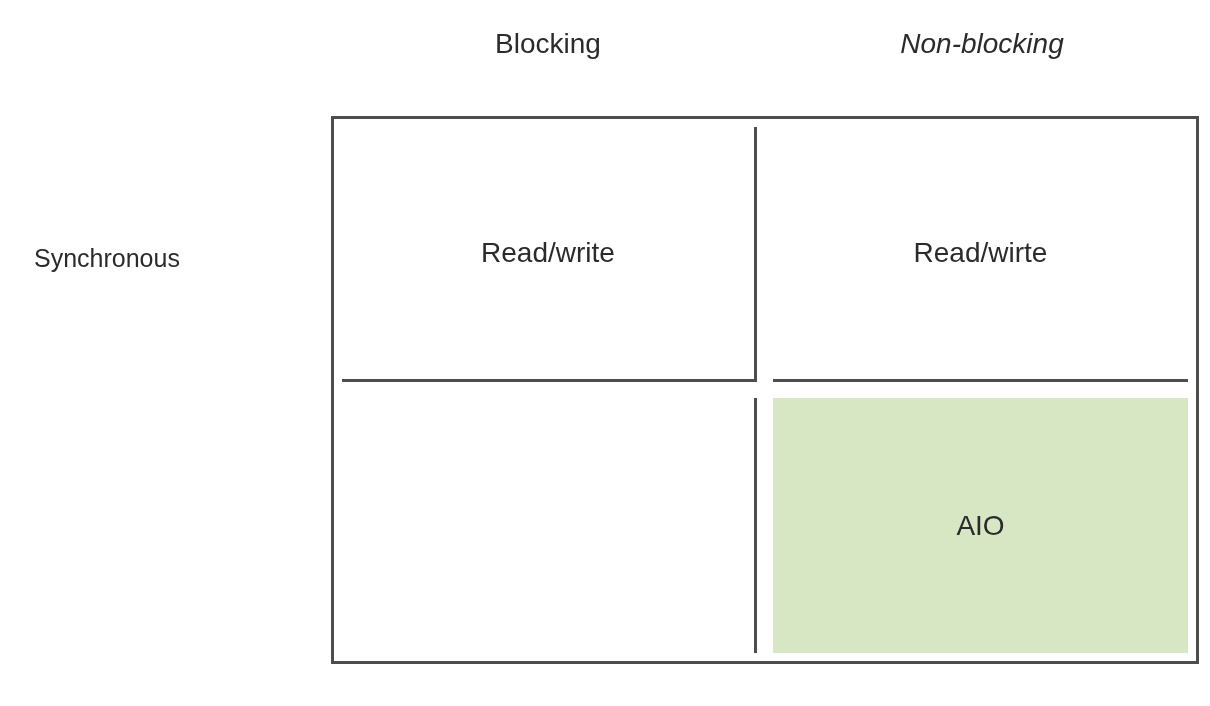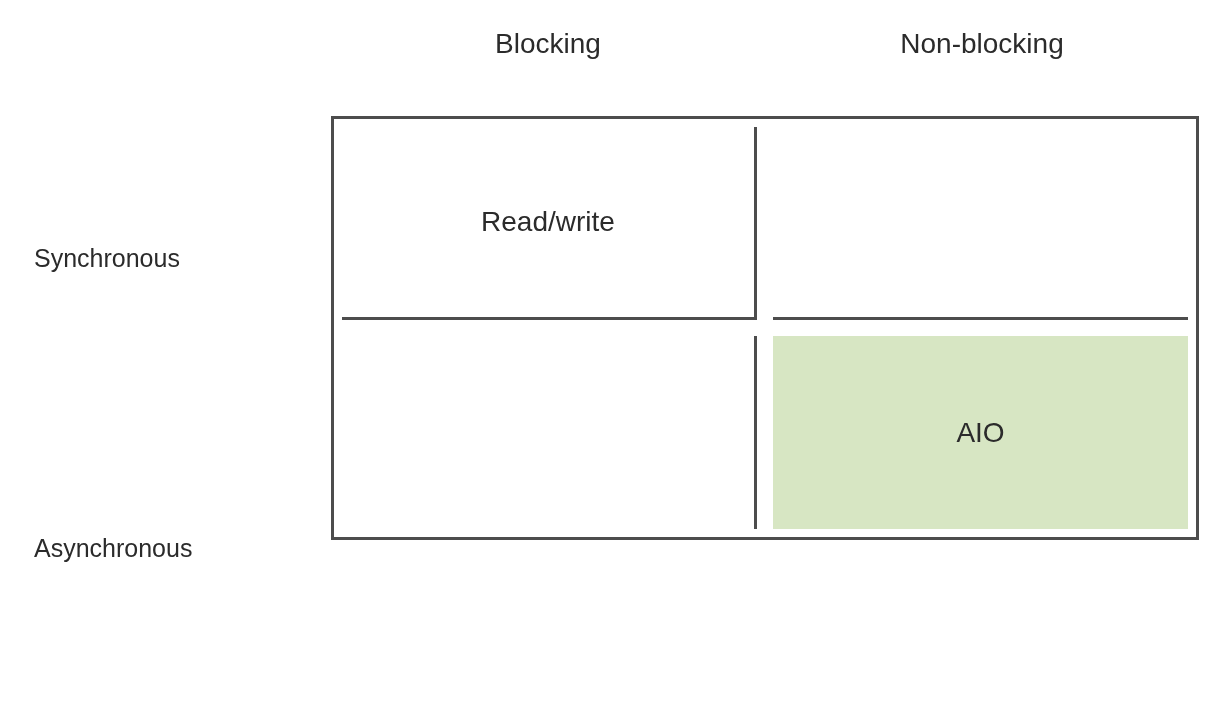--- a/index.html
+++ b/index.html
@@ -28,37 +28,37 @@
   }
 
   .col-header {
     position: absolute;
     top: 12px;
     font-size: 28px;
     text-align: center;
     white-space: nowrap;
   }
   .col-header.blocking { left: 318px; width: 428px; }
-  .col-header.non-blocking { left: 749px; width: 434px; }
+  .col-header.non-blocking { left: 749px; width: 434px; font-style: italic; }
 
   .row-header {
     position: absolute;
     left: 18px;
     font-size: 25px;
     white-space: nowrap;
   }
   .row-header.synchronous { top: 228px; }
   .row-header.asynchronous { top: 518px; }
 
   .grid {
     position: absolute;
     left: 315px;
     top: 100px;
     width: 868px;
-    height: 424px;
+    height: 548px;
     border: 3px solid var(--border-color);
     display: grid;
     grid-template-columns: 1fr 1fr;
     grid-template-rows: 1fr 1fr;
     background: var(--bg-color);
   }
 
   .cell {
     display: flex;
     flex-direction: column;
@@ -76,29 +76,29 @@
 <body>
 
 <div class="canvas">
 
   <div class="col-header blocking">Blocking</div>
 
   <div class="col-header non-blocking">Non-blocking</div>
 
   <div class="row-header synchronous">Synchronous</div>
 
-  <div class="row-header asynchronous">Asynchronous</div>
 
   <div class="grid">
 
     <div class="cell col-1 row-1">
       <div>Read/write</div>
     </div>
 
     <div class="cell col-2 row-1">
+      <div>Read/wirte</div>
     </div>
 
     <div class="cell col-1 row-2">
     </div>
 
     <div class="cell col-2 row-2 highlighted">
       <div>AIO</div>
     </div>
 
   </div>

